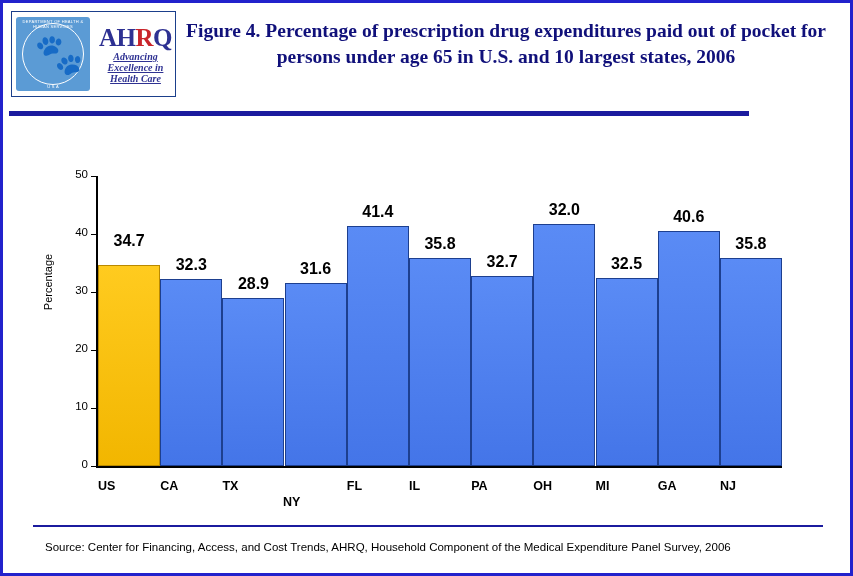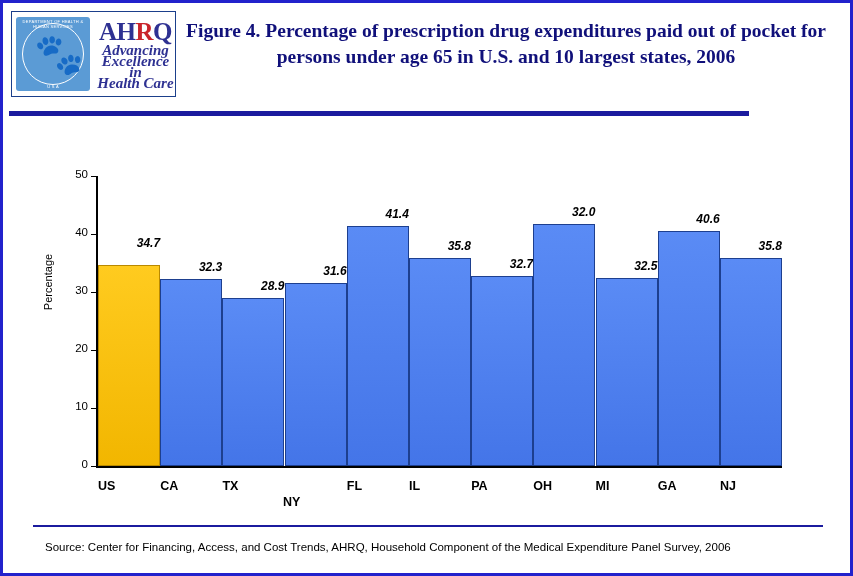--- a/index.html
+++ b/index.html
@@ -99,24 +99,25 @@
     letter-spacing: -0.5px;
     line-height: 26px;
   }
   #ahrq-wordmark .swoosh {
     color: #c9242b;
   }
   #ahrq-tagline {
     font-family: "Liberation Serif", serif;
     font-style: italic;
     font-weight: bold;
-    font-size: 15px;
+    font-size: 10px;
     color: #2e3192;
     line-height: 11px;
     margin-top: 0;
+    text-decoration: underline;
   }
   #title {
     position: absolute;
     left: 180px;
     top: 12px;
     width: 640px;
     text-align: center;
     font-family: "Liberation Serif", serif;
     font-weight: bold;
     font-size: 19.5px;
@@ -205,25 +206,24 @@
     background-image: linear-gradient(180deg, #5a8bf5 0%, #4475e8 100%);
   }
   .bar.gold {
     background: #ffc20e;
     background-image: linear-gradient(180deg, #ffcb1f 0%, #f2b600 100%);
     border-color: #b98900;
   }
   .bar-value {
     position: absolute;
     width: 62px;
-    text-align: right;
-    font-size: 12px;
-    font-weight: bold;
-    color: #000000;
-    font-style: italic;
+    text-align: center;
+    font-size: 16px;
+    font-weight: bold;
+    color: #000000;
   }
   .x-tick-label {
     position: absolute;
     width: 62px;
     text-align: left;
     font-size: 12.5px;
     font-weight: bold;
     color: #000000;
     top: 358px;
   }

